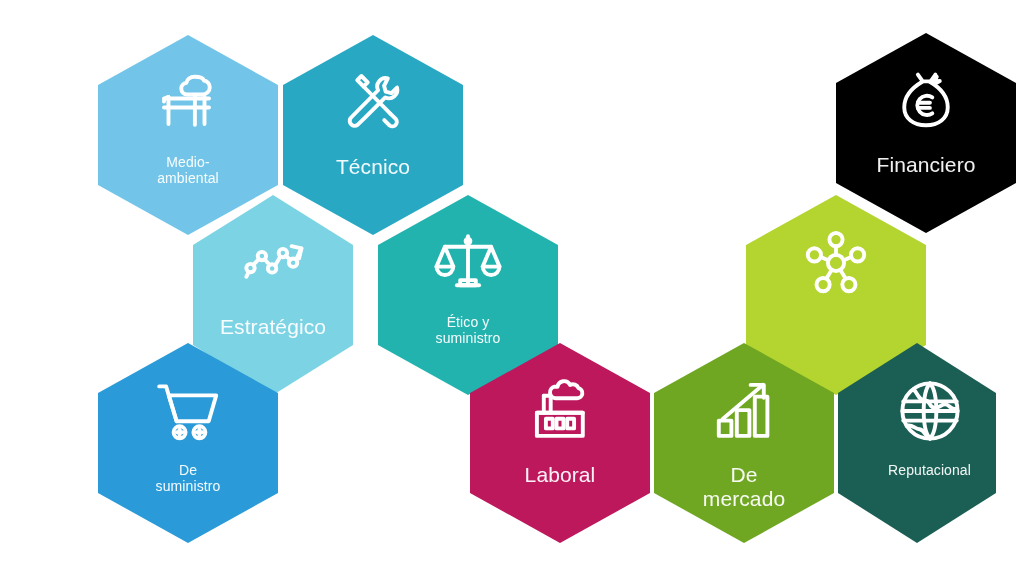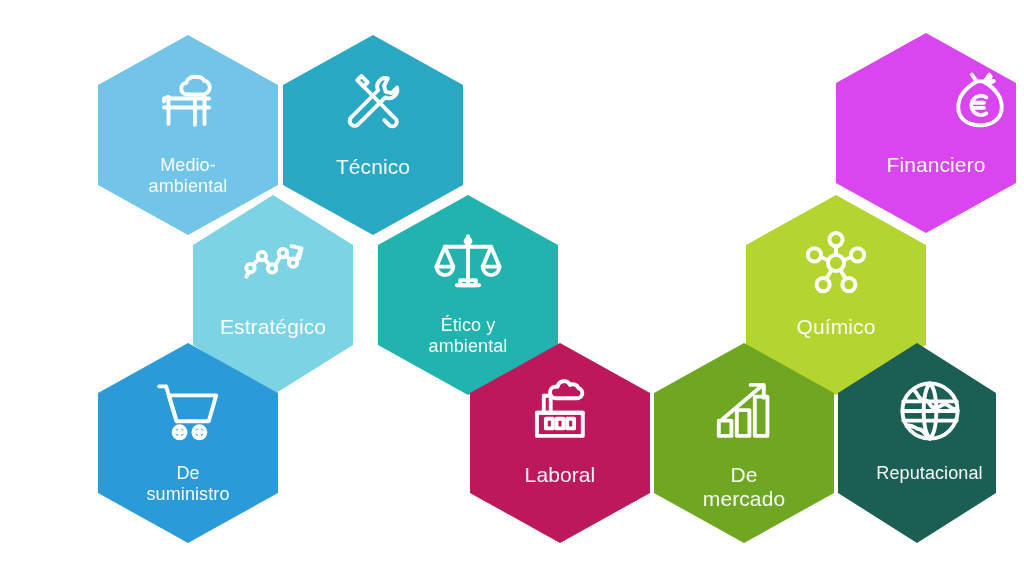--- a/index.html
+++ b/index.html
@@ -34,21 +34,21 @@
     width:160px;
     text-align:center;
     color:rgba(255,255,255,0.93);
     font-size:21px;
     line-height:1.14;
     letter-spacing:0.1px;
     font-weight:400;
     white-space:pre-line;
     text-shadow:0 0 1px rgba(255,255,255,0.12);
   }
-  .hex-label.small{font-size:18px;}
+  .hex-label.small{font-size:14px;}
 </style>
 </head>
 <body>
 
 <div id="stage">
     <div class="hex" style="left: 98px; top: 35px; width: 180px; height: 200px; background: rgb(114, 197, 232);">
       <div class="hex-icon">
         <svg viewBox="0 0 48 48">
           <g fill="none" stroke="#ffffff" stroke-width="2.6" stroke-linecap="round" stroke-linejoin="round">
             <path d="M28.5 6.5c-3.2 0-5.2 1.9-5.6 4.1-2 .3-3.4 1.9-3.4 3.8 0 2.2 1.8 3.9 4 3.9h10.1c2.7 0 4.9-2.1 4.9-4.7 0-2.3-1.7-4.2-3.9-4.6-.5-1.5-2.2-2.5-6.1-2.5z"></path>
@@ -70,21 +70,21 @@
           <g fill="none" stroke="#ffffff" stroke-width="2.6" stroke-linecap="round" stroke-linejoin="round">
             <path d="M13.5 8.8l2.8-2.8 4.2 4.2-2.8 2.8z"></path>
             <path d="M17.7 13l18 18.2"></path>
             <path d="M35.7 31.2l3.6 3.6a3 3 0 0 1-4.2 4.2l-3.6-3.6"></path>
             <path d="M33.9 7.6a5.6 5.6 0 0 0-6.5 7.9L14 29 9.1 34a3.3 3.3 0 0 0 4.6 4.6l5-4.9 13.5-13.4a5.6 5.6 0 0 0 7.8-6.6l-3.7 3.7-3.9-1-1-3.9z"></path>
           </g>
         </svg>
       </div>
       <div class="hex-label">Técnico</div>
     </div>
-    <div class="hex" style="left: 836px; top: 33px; width: 180px; height: 200px; background: #d946ef; align-items: flex-end;">
+    <div class="hex" style="left: 836px; top: 33px; width: 180px; height: 200px; background: #000000;">
       <div class="hex-icon">
         <svg viewBox="0 0 48 48">
           <g fill="none" stroke="#ffffff" stroke-width="2.6" stroke-linecap="round" stroke-linejoin="round">
             <path d="M18.6 6.4l3.2 4.5h5.3l3.2-4.5-2.1 3.1 3-1.6-1.6 3.1 3.6-0.3-3.4 1.9"></path>
             <path d="M21.5 11.2c-3.9 2.3-12 7.8-12 17 0 7.5 6.2 12 14.5 12s14.5-4.5 14.5-12c0-9.2-8-14.7-12-17"></path>
             <path d="M28.2 21.6a6.4 6.4 0 1 0 0 10.6"></path>
             <path d="M18.6 25.2h8"></path>
             <path d="M18.6 28.6h8"></path>
           </g>
         </svg>
@@ -122,21 +122,21 @@
             <path d="M8.6 13.2L3 26.4h11.2z"></path>
             <path d="M3 26.4a5.6 5.6 0 0 0 11.2 0"></path>
             <path d="M39.4 13.2L33.8 26.4H45z"></path>
             <path d="M33.8 26.4a5.6 5.6 0 0 0 11.2 0"></path>
             <path d="M16.6 38.8h14.8"></path>
             <path d="M18.8 35.4h10.4v3.4H18.8z"></path>
           </g>
         </svg>
       </div>
       <div class="hex-label small">Ético y
-ambiental</div>
+suministro</div>
     </div>
     <div class="hex" style="left: 562px; top: 195px; width: 180px; height: 200px;">
       <div class="hex-icon">
         <svg viewBox="0 0 48 48">
           <g fill="none" stroke="#ffffff" stroke-width="2.6" stroke-linecap="round" stroke-linejoin="round">
             <ellipse cx="30.5" cy="10.6" rx="9.5" ry="3.6"></ellipse>
             <path d="M21 10.6v14.1c0 2 4.3 3.6 9.5 3.6s9.5-1.6 9.5-3.6V10.6"></path>
             <path d="M21 15.3c0 2 4.3 3.6 9.5 3.6S40 17.3 40 15.3"></path>
             <path d="M21 20c0 2 4.3 3.6 9.5 3.6S40 22 40 20"></path>
             <ellipse cx="17.5" cy="20.6" rx="9.5" ry="3.6"></ellipse>
@@ -159,21 +159,20 @@
             <circle cx="15.4" cy="38.4" r="4.4"></circle>
             <circle cx="32.6" cy="38.4" r="4.4"></circle>
             <path d="M24 12.8v5.8"></path>
             <path d="M29.2 22.2l4.9-2.2"></path>
             <path d="M18.8 22.2l-4.9-2.2"></path>
             <path d="M21.1 28.6l-3.4 5.6"></path>
             <path d="M26.9 28.6l3.4 5.6"></path>
           </g>
         </svg>
       </div>
-      <div class="hex-label">Químico</div>
     </div>
     <div class="hex" style="left: 98px; top: 343px; width: 180px; height: 200px; background: rgb(42, 155, 216);">
       <div class="hex-icon">
         <svg viewBox="0 0 48 48">
           <g fill="none" stroke="#ffffff" stroke-width="2.6" stroke-linecap="round" stroke-linejoin="round">
             <path d="M4.8 7.6h4.6l1.8 6"></path>
             <path d="M11.2 13.6h31.6l-5 17.2H16.4z"></path>
             <path d="M16.4 30.8l-5.2-17.2"></path>
             <circle cx="18.4" cy="38.2" r="4"></circle>
             <circle cx="31.6" cy="38.2" r="4"></circle>

